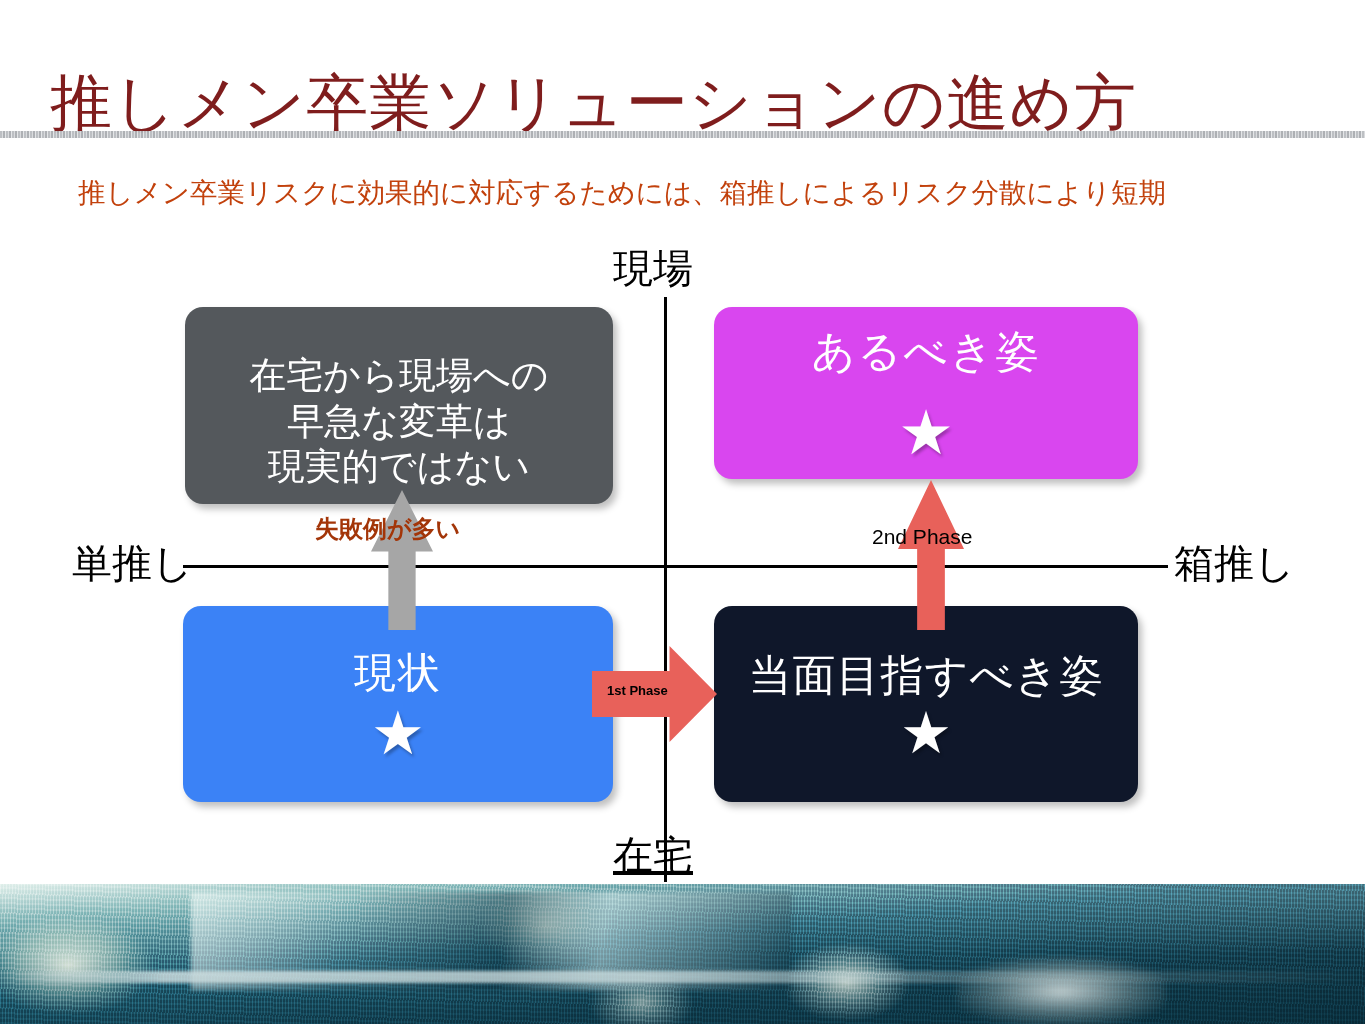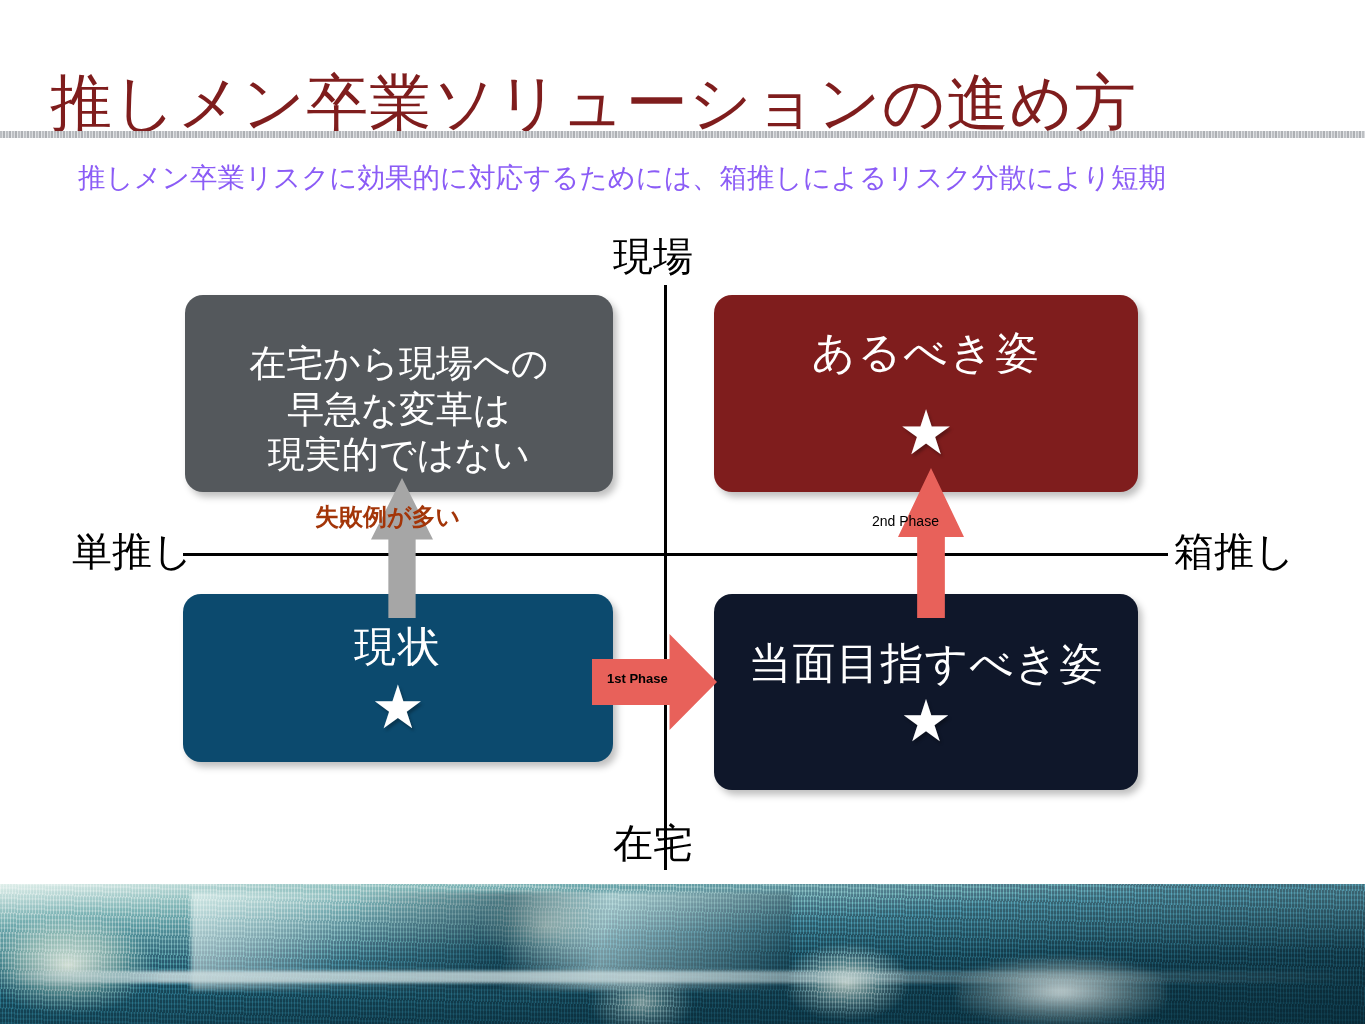--- a/index.html
+++ b/index.html
@@ -42,33 +42,33 @@
         #d7d9dc 2px, #d7d9dc 3px,
         #a9acb0 3px, #a9acb0 5px,
         #e2e4e6 5px, #e2e4e6 6px);
     opacity: .95;
   }
 
   
   .lead {
     position: absolute;
     left: 78px;
-    top: 158px;
+    top: 173px;
     width: 1230px;
     font-size: 27.5px;
     line-height: 1.48;
-    color: #8b5cf6;
+    color: #c2410c;
   }
   .lead span { display: block; white-space: nowrap; }
 
   
   .matrix {
     position: absolute;
     left: 0;
-    top: 228px;
+    top: 240px;
     width: 1365px;
     height: 645px;
   }
 
   .axis-v {
     position: absolute;
     left: 664px;
     top: 57px;
     width: 3px;
     height: 585px;
@@ -84,21 +84,21 @@
   }
 
   .axis-label {
     position: absolute;
     font-size: 40px;
     line-height: 1;
     color: #000000;
     white-space: nowrap;
   }
   .axis-label.top    { left: 613px;  top: 8px; }
-  .axis-label.bottom { left: 613px;  top: 595px; }
+  .axis-label.bottom { left: 613px;  top: 595px; text-decoration: underline; }
   .axis-label.left   { left: 32px;   top: 303px; margin-left: 40px; }
   .axis-label.right  { left: 1174px; top: 303px; }
 
   
   .card {
     position: absolute;
     border-radius: 18px;
     box-shadow: 4px 5px 7px rgba(0,0,0,.25);
     color: #ffffff;
     display: flex;
@@ -119,32 +119,32 @@
   .card--warning {
     left: 185px; top: 67px;
     width: 428px; height: 197px;
     background: #54585c;
   }
   .card--warning .card-text { font-size: 37px; margin-top: 32px; }
 
   
   .card--target {
     left: 714px; top: 67px;
-    width: 424px; height: 197px;
-    background: #7f1d1d;
+    width: 424px; height: 172px;
+    background: #d946ef;
     gap: 20px;
   }
   .card--target .card-text { font-size: 43px; letter-spacing: 2px; }
   .card--target .star { font-size: 62px; margin-top: 6px; }
 
   
   .card--current {
     left: 183px; top: 366px;
-    width: 430px; height: 168px;
-    background: #0c4a6e;
+    width: 430px; height: 196px;
+    background: #3b82f6;
   }
   .card--current .card-text { font-size: 42px; letter-spacing: 2px; }
   .card--current .star { font-size: 60px; margin-top: 8px; }
 
   
   .card--interim {
     left: 714px; top: 366px;
     width: 424px; height: 196px;
     background: #0f172a;
   }
@@ -180,21 +180,21 @@
   }
 
   .phase-label {
     position: absolute;
     font-size: 20px;
     color: #000000;
     white-space: nowrap;
     line-height: 1;
   }
   .phase-label--first  { left: 607px; top: 444px; font-weight: bold; font-size: 13px; }
-  .phase-label--second { left: 872px; top: 286px; font-weight: 400; font-size: 14px; }
+  .phase-label--second { left: 872px; top: 286px; font-weight: 400; font-size: 21px; }
 
   .fail-note {
     position: absolute;
     left: 315px; top: 277px;
     font-size: 24px;
     font-weight: bold;
     color: #a33508;
     white-space: nowrap;
     line-height: 1;
     text-align: center;

